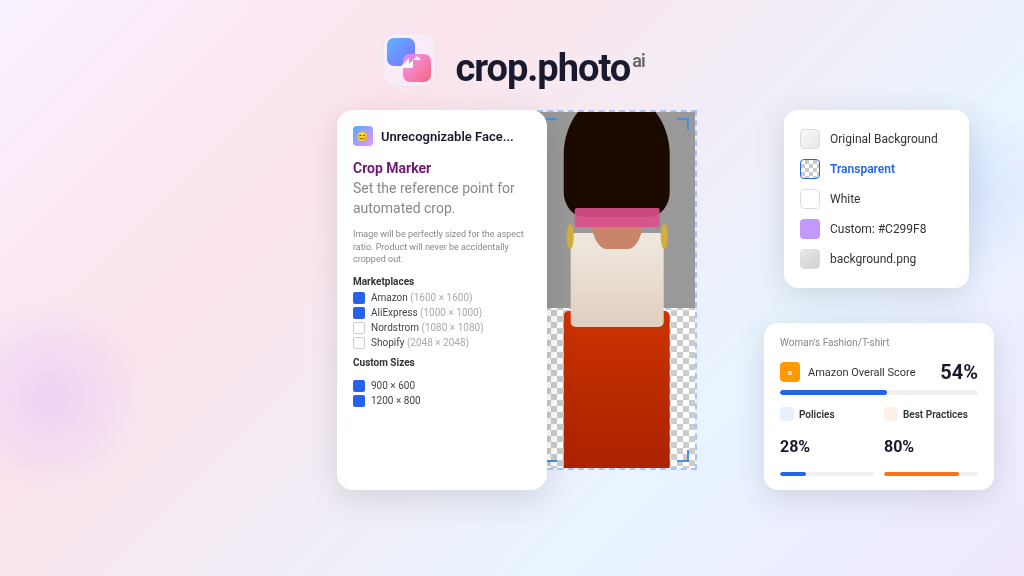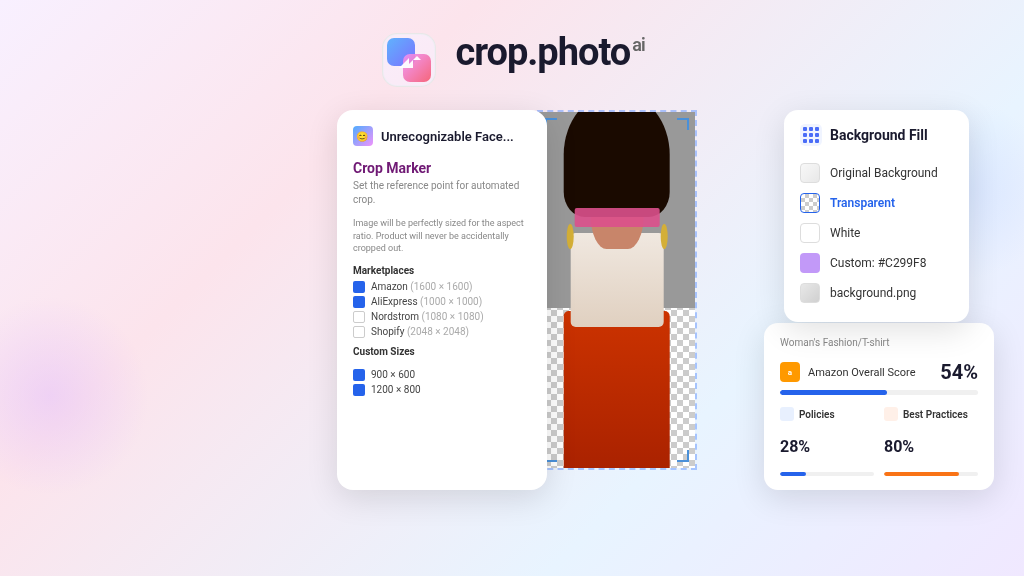--- a/index.html
+++ b/index.html
@@ -28,21 +28,21 @@
       height: 180px;
       border-radius: 50%;
       background: radial-gradient(circle, rgba(180, 200, 255, 0.3) 0%, transparent 70%);
       right: -30px;
       top: 100px;
     }
 
     
     .header {
       display: flex;
-      align-items: flex-start;
+      align-items: flex-end;
       justify-content: center;
       padding: 30px 0 20px;
       gap: 16px;
     }
 
     .logo-icon {
       width: 60px;
       height: 60px;
     }
 
@@ -109,21 +109,21 @@
     }
 
     .section-title {
       font-size: 14px;
       font-weight: 700;
       color: #701a75;
       margin-bottom: 3px;
     }
 
     .section-desc {
-      font-size: 10px;
+      font-size: 14px;
       color: #888;
       margin-bottom: 10px;
       line-height: 1.4;
     }
 
     .dropdown-select {
       width: 100%;
       padding: 6px 10px;
       border: 1px solid #e0e0e0;
       border-radius: 8px;
@@ -553,34 +553,20 @@
       </div>
 
       <div style="position:absolute;top:6px;left:6px;width:12px;height:12px;border-top:2px solid #4a90d9;border-left:2px solid #4a90d9;"></div>
       <div style="position:absolute;top:6px;right:6px;width:12px;height:12px;border-top:2px solid #4a90d9;border-right:2px solid #4a90d9;"></div>
       <div style="position:absolute;bottom:6px;left:6px;width:12px;height:12px;border-bottom:2px solid #4a90d9;border-left:2px solid #4a90d9;"></div>
       <div style="position:absolute;bottom:6px;right:6px;width:12px;height:12px;border-bottom:2px solid #4a90d9;border-right:2px solid #4a90d9;"></div>
     </div>
   </div>
 
   <div class="bg-fill-panel">
-    <div class="bg-fill-header">
-      <div class="grid-icon">
-        <div class="grid-dot"></div>
-          <div class="grid-dot"></div>
-          <div class="grid-dot"></div>
-        <div class="grid-dot"></div>
-          <div class="grid-dot"></div>
-          <div class="grid-dot"></div>
-        <div class="grid-dot"></div>
-          <div class="grid-dot"></div>
-          <div class="grid-dot"></div>
-      </div>
-      <span class="bg-fill-title">Background Fill</span>
-    </div>
 
     <div class="bg-option">
       <div class="option-swatch swatch-original"></div>
       <span>Original Background</span>
     </div>
     <div class="bg-option selected">
       <div class="option-swatch swatch-transparent"></div>
       <span>Transparent</span>
     </div>
     <div class="bg-option">

